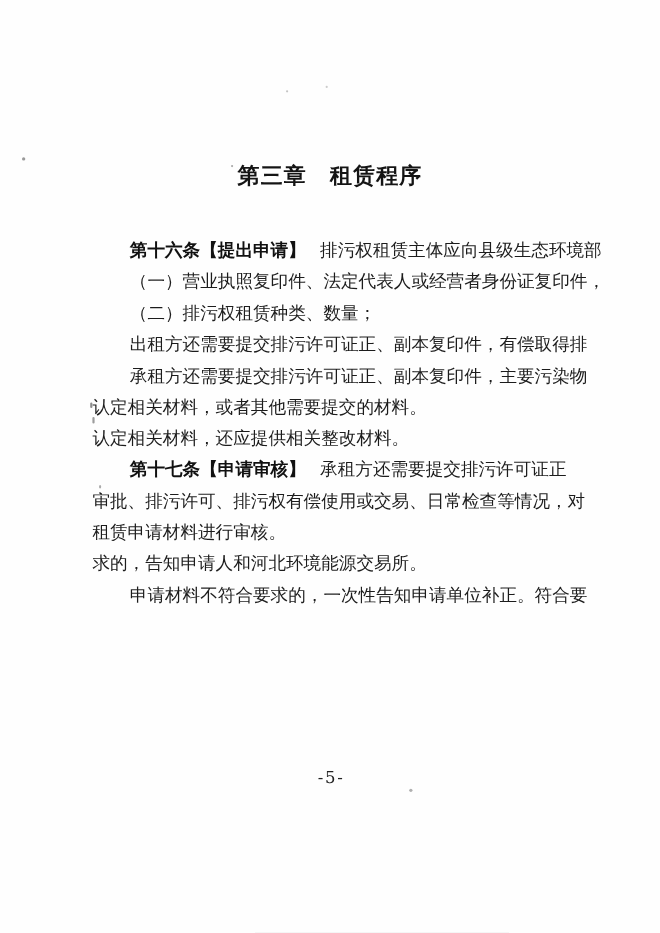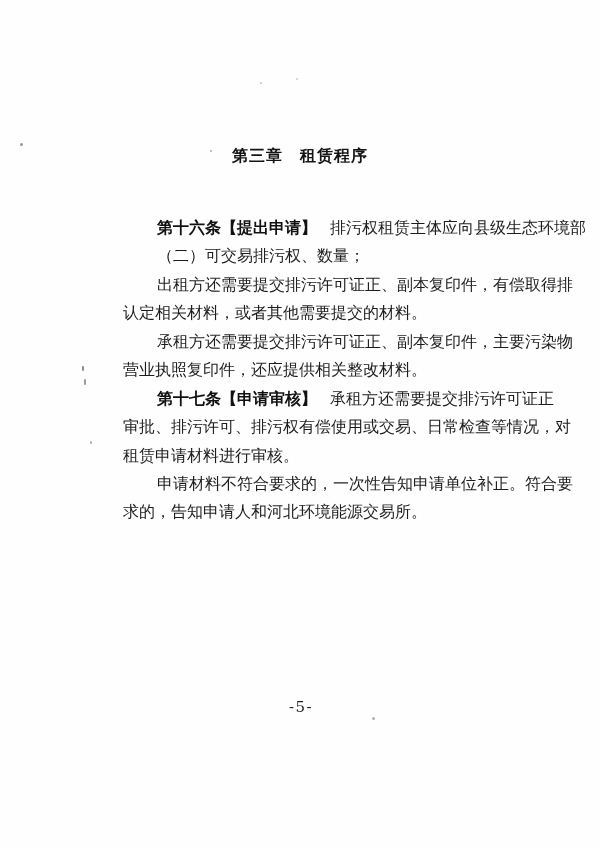--- a/index.html
+++ b/index.html
@@ -16,38 +16,37 @@
     overflow: hidden;
     font-family: "DejaVu Serif", "Liberation Serif", serif;
     color: #1b1b1b;
   }
   .chapter-title {
     position: absolute;
     top: 146px;
     left: 0;
     width: 600px;
     text-align: center;
-    font-size: 16px;
+    font-size: 20px;
     font-weight: bold;
     letter-spacing: 1px;
     color: #141414;
   }
   .doc-body {
     position: absolute;
     top: 214px;
     left: 84px;
     width: 434px;
   }
   .line {
     height: 28.45px;
     line-height: 28.45px;
     font-size: 16px;
     white-space: nowrap;
     color: #1c1c1c;
-    margin-left: 39px;
   }
   .line.indent {
     padding-left: 34px;
   }
   .article-heading {
     font-weight: bold;
     color: #111;
   }
   .after-heading {
     margin-left: 13px;
@@ -70,30 +69,31 @@
 </style>
 </head>
 <body>
 
 <div class="page">
 
   <div class="chapter-title">第三章　租赁程序</div>
 
   <div class="doc-body">
       <div class="line indent"><span class="article-heading">第十六条【提出申请】</span><span class="after-heading">排污权租赁主体应向县级生态环境部</span></div>
-      <div class="line indent"><span>（二）可交易排污权、数量；</span></div>
+      <div class="line indent"><span>（一）营业执照复印件、法定代表人或经营者身份证复印件，</span></div>
+      <div class="line indent"><span>（二）排污权租赁种类、数量；</span></div>
       <div class="line indent"><span>出租方还需要提交排污许可证正、副本复印件，有偿取得排</span></div>
+      <div class="line indent"><span>承租方还需要提交排污许可证正、副本复印件，主要污染物</span></div>
       <div class="line"><span>认定相关材料，或者其他需要提交的材料。</span></div>
-      <div class="line indent"><span>承租方还需要提交排污许可证正、副本复印件，主要污染物</span></div>
-      <div class="line"><span>营业执照复印件，还应提供相关整改材料。</span></div>
+      <div class="line"><span>认定相关材料，还应提供相关整改材料。</span></div>
       <div class="line indent"><span class="article-heading">第十七条【申请审核】</span><span class="after-heading">承租方还需要提交排污许可证正</span></div>
       <div class="line"><span>审批、排污许可、排污权有偿使用或交易、日常检查等情况，对</span></div>
       <div class="line"><span>租赁申请材料进行审核。</span></div>
+      <div class="line"><span>求的，告知申请人和河北环境能源交易所。</span></div>
       <div class="line indent"><span>申请材料不符合要求的，一次性告知申请单位补正。符合要</span></div>
-      <div class="line"><span>求的，告知申请人和河北环境能源交易所。</span></div>
     </div>
 
   <div class="page-number">-5-</div>
 
   <div class="speck" style="left:20px;top:143px;width:3px;height:3px;"></div>
   <div class="speck" style="left:210px;top:150px;width:2px;height:2px;background:#ababab;"></div>
   <div class="speck" style="left:260px;top:82px;width:2px;height:2px;background:#c4c4c4;"></div>
   <div class="speck" style="left:296px;top:78px;width:2px;height:2px;background:#cccccc;"></div>
   <div class="speck" style="left:82px;top:366px;width:2px;height:5px;border-radius:1px;background:#8d8d8d;"></div>
   <div class="speck" style="left:84px;top:379px;width:2px;height:6px;border-radius:1px;background:#9c9c9c;"></div>

